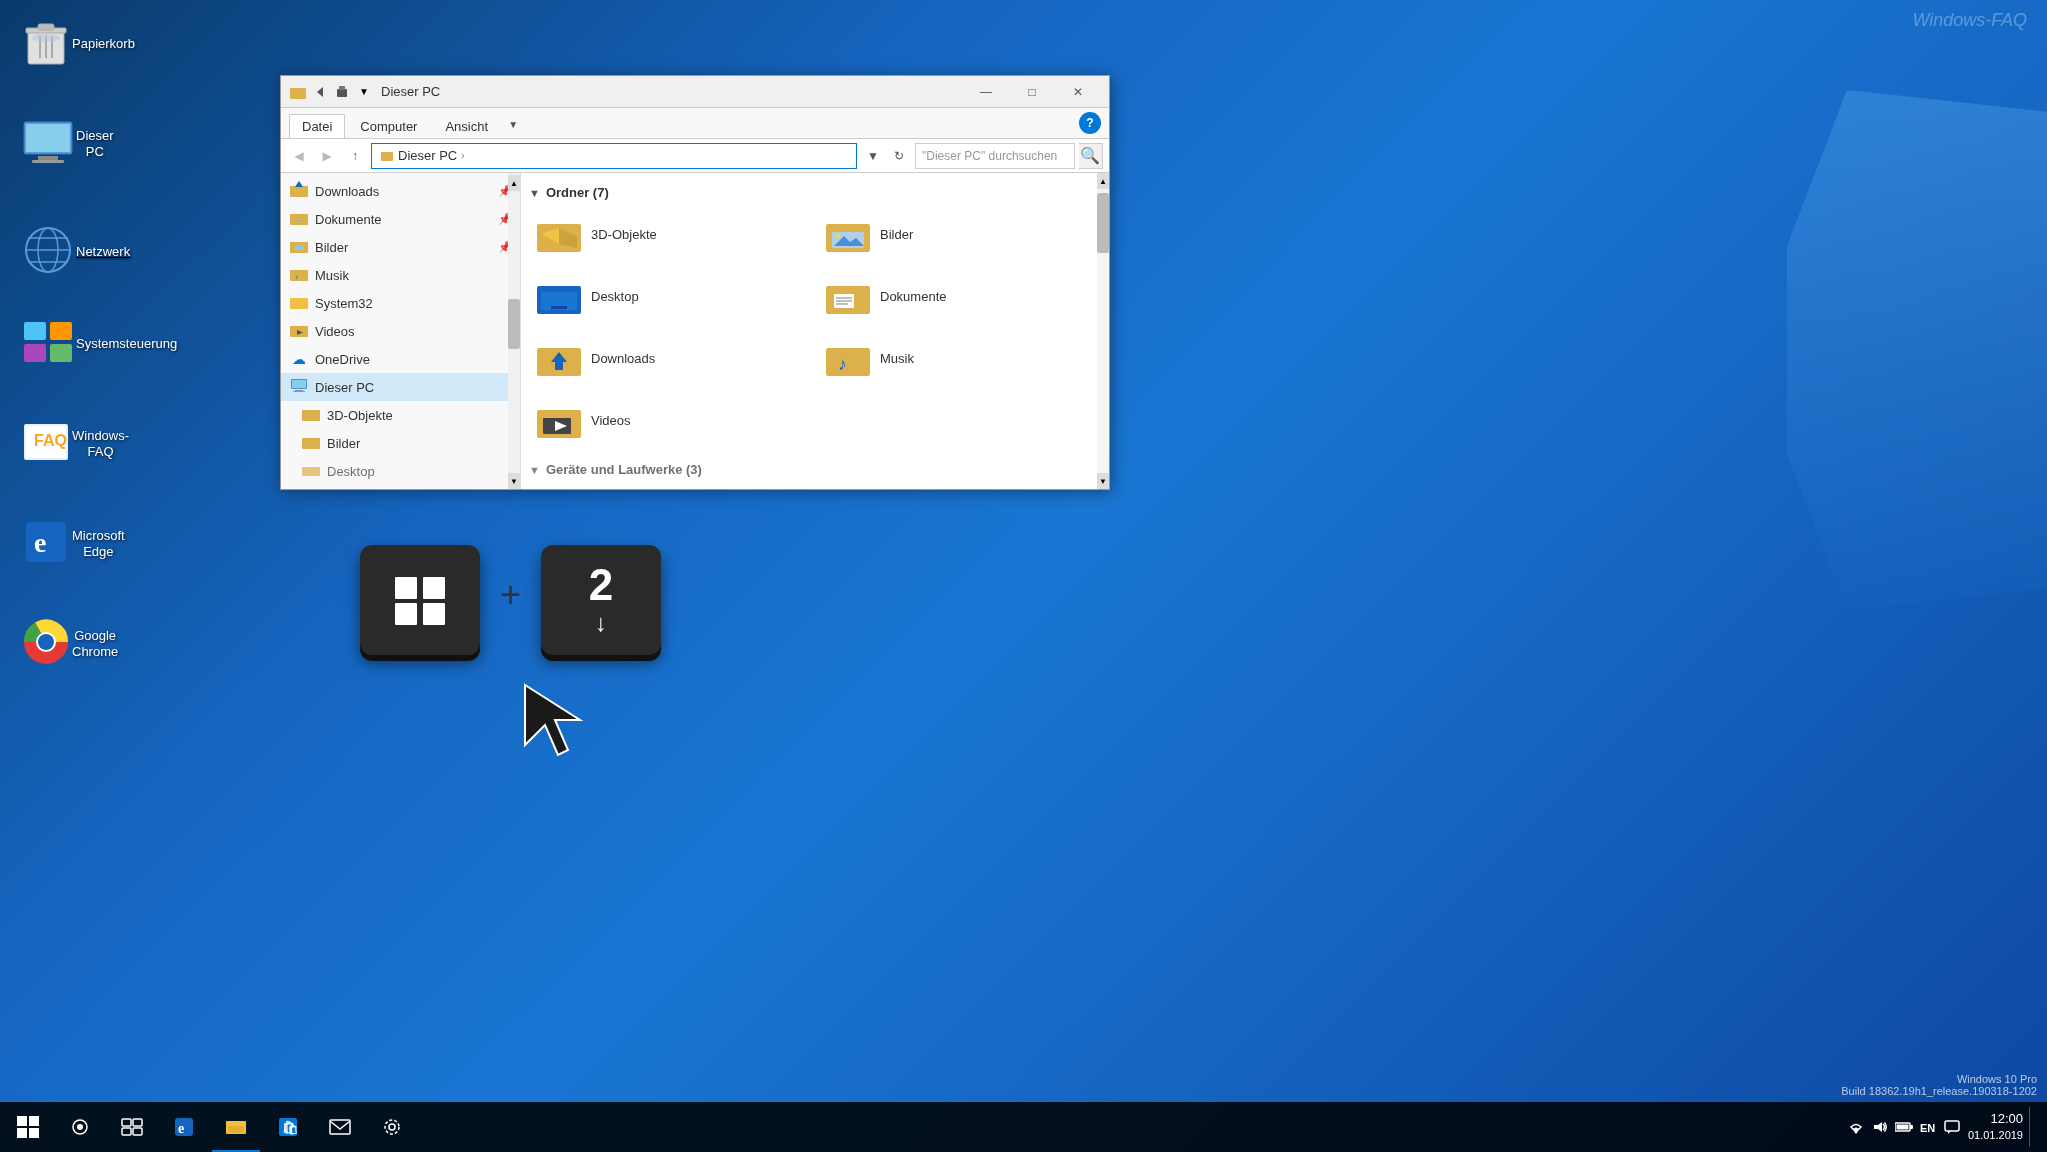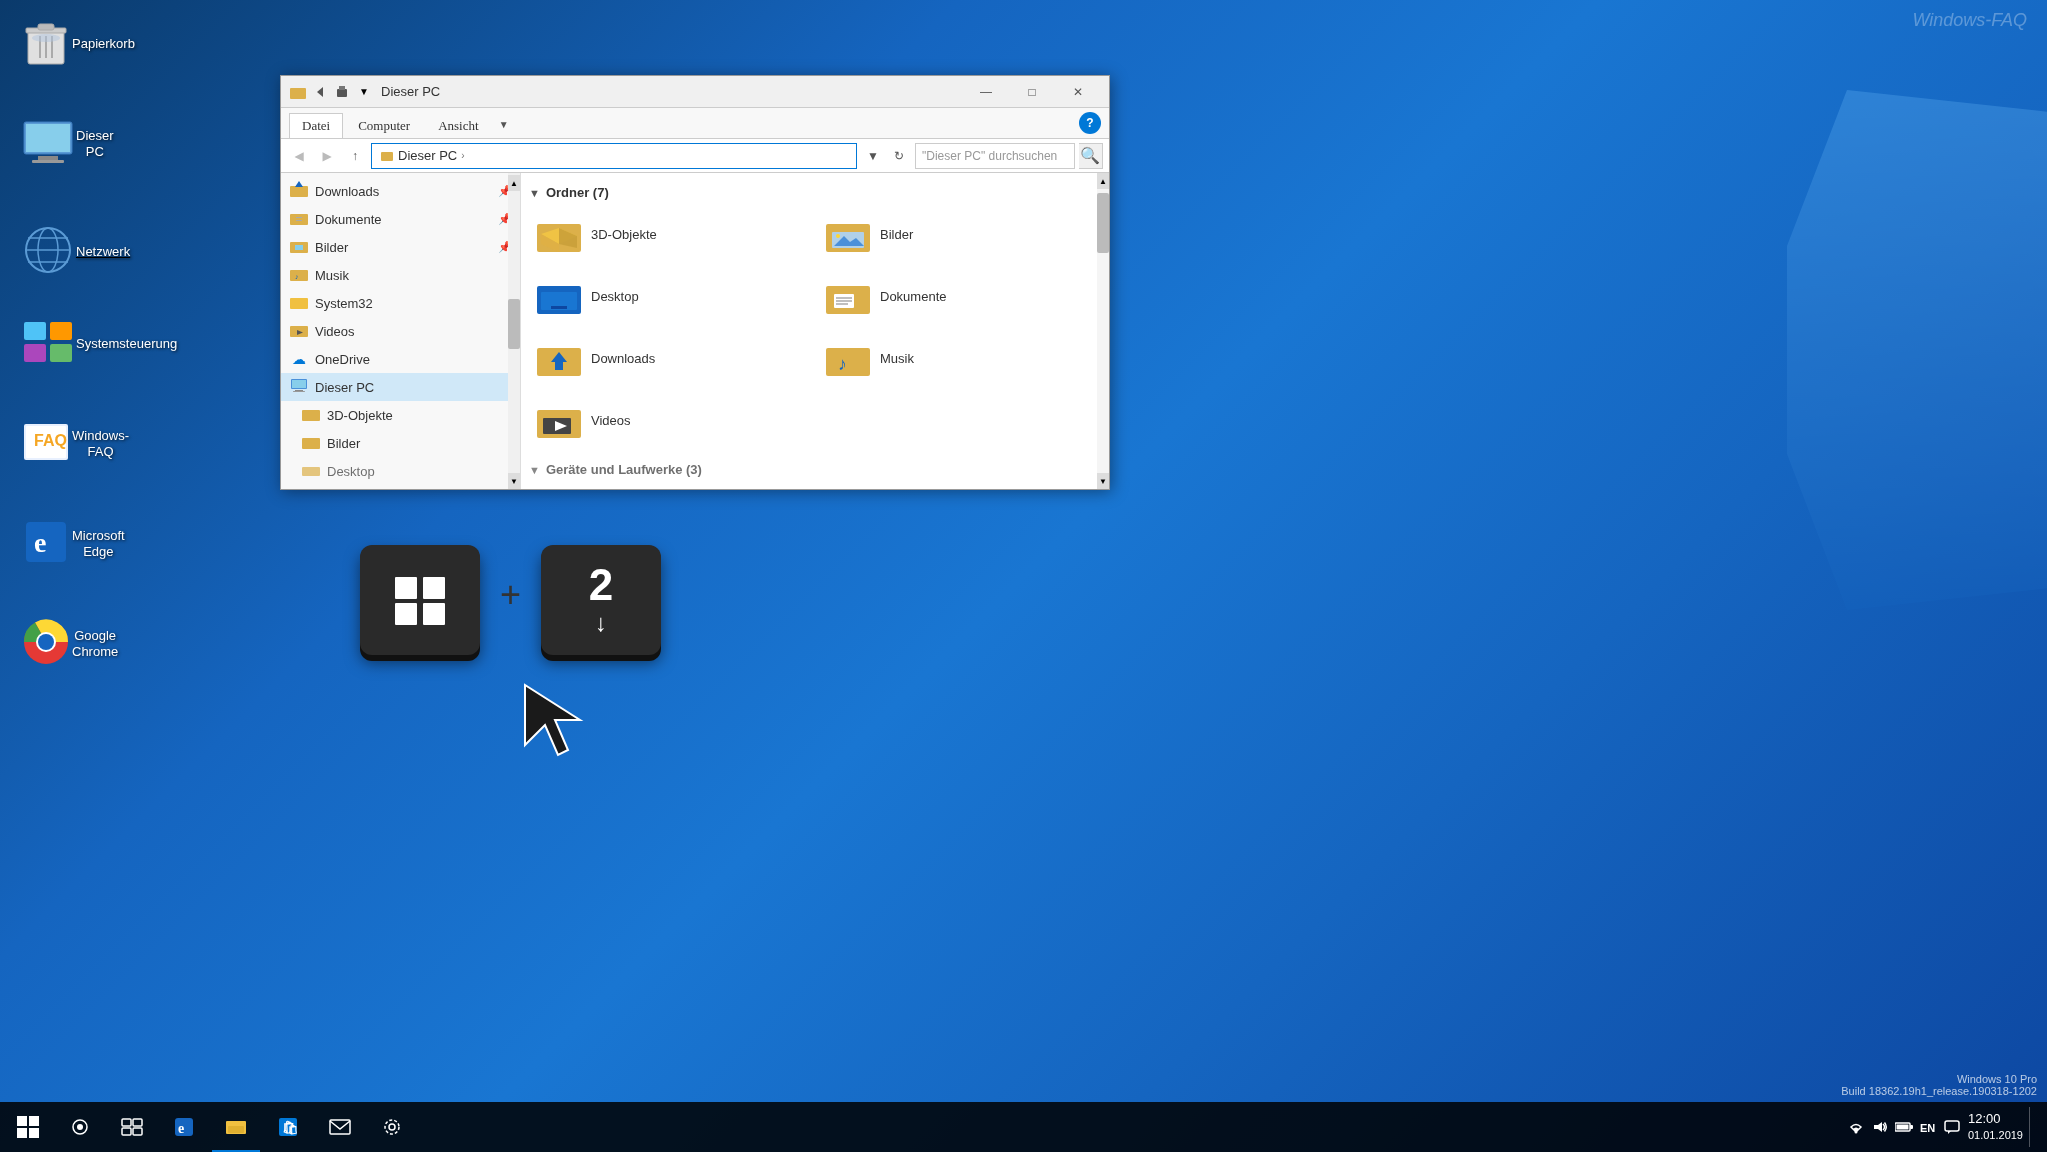--- a/index.html
+++ b/index.html
@@ -141,21 +141,20 @@
       gap: 2px;
     }
     .ribbon-tab {
       padding: 4px 12px;
       font-size: 13px;
       cursor: pointer;
       color: #333;
       border: 1px solid transparent;
       border-bottom: none;
       background: transparent;
-      font-family: Liberation Serif, serif;
     }
     .ribbon-tab.active {
       background: white;
       border-color: #ccc;
       color: #333;
     }
     .ribbon-tab-help {
       margin-left: auto;
       width: 22px;
       height: 22px;
@@ -1029,20 +1028,20 @@
         </svg>
       </div>
       <div class="taskbar-right-icon">
         <svg width="16" height="14" viewBox="0 0 16 14">
           <rect x="1" y="1" width="14" height="10" rx="2" fill="none" stroke="white" stroke-width="1.5"></rect>
           <polygon points="4,11 4,14 7,11" fill="white"></polygon>
         </svg>
       </div>
     </div>
 
-    <div style="text-align:left;line-height:1.4;">
+    <div style="text-align:right;line-height:1.4;">
       <div style="font-size:13px;">12:00</div>
       <div style="font-size:11px;">01.01.2019</div>
     </div>
 
     <div style="width:6px;height:40px;border-left:1px solid rgba(255,255,255,0.3);"></div>
   </div>
 </div>
 
 </body></html>

